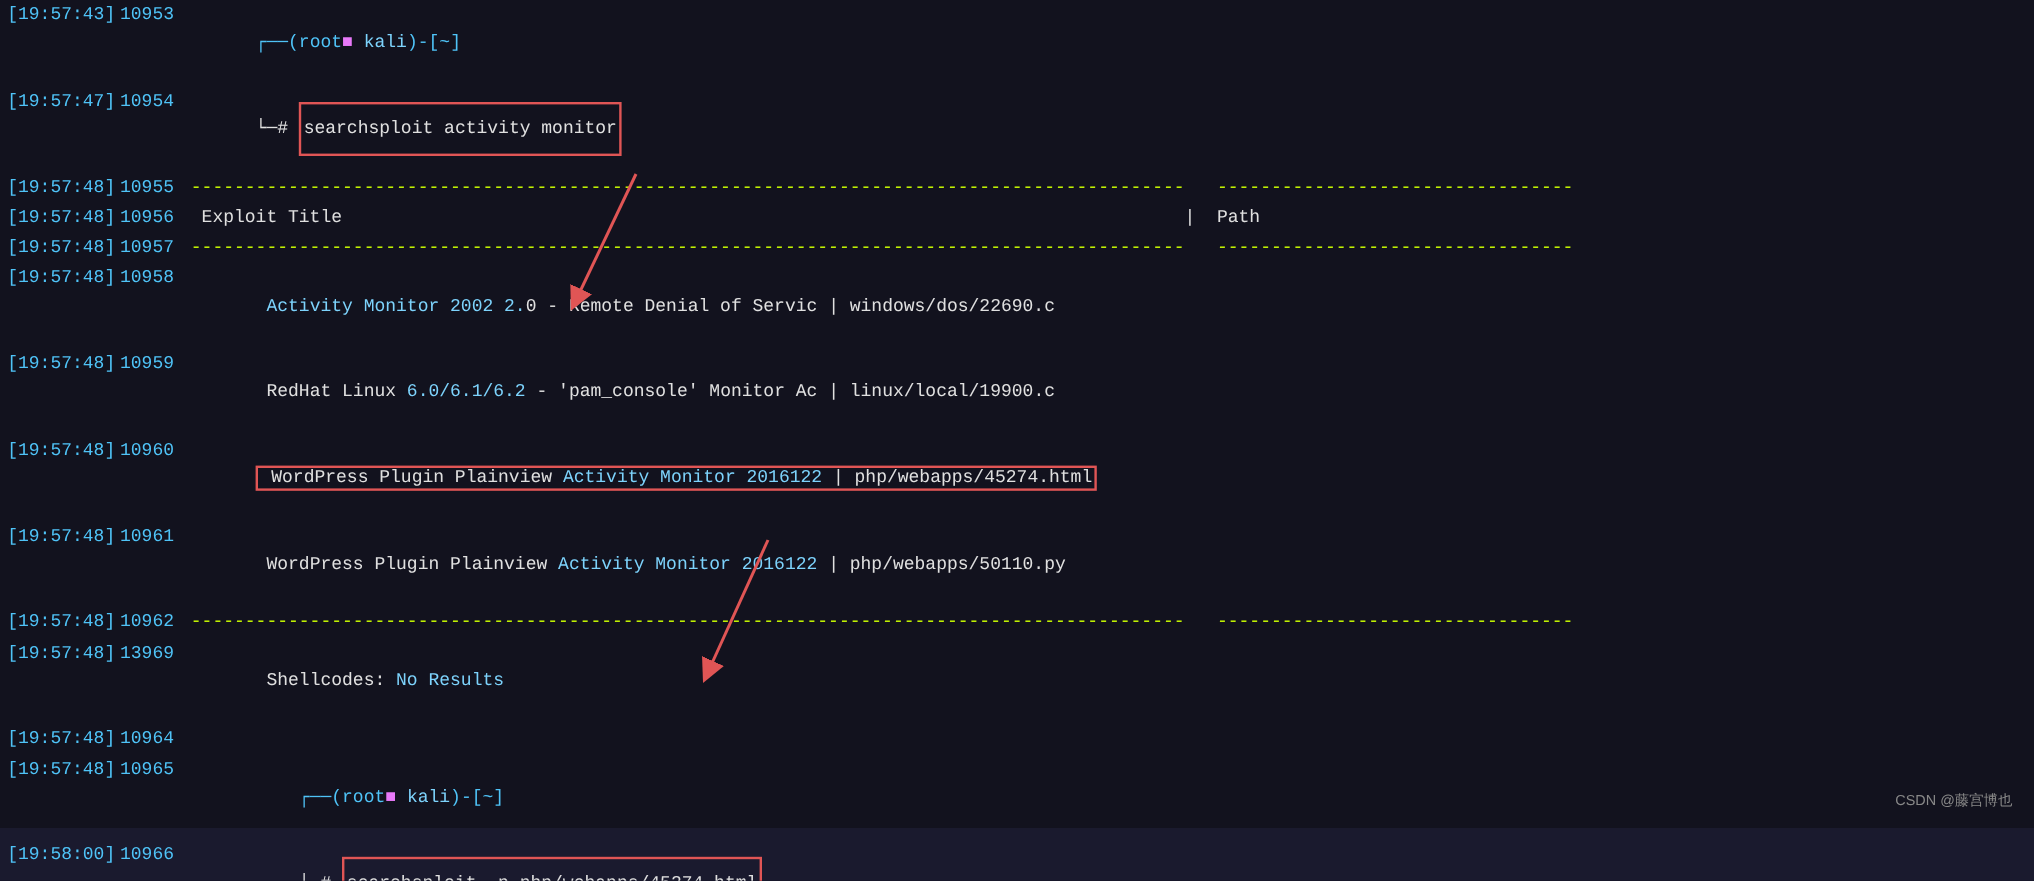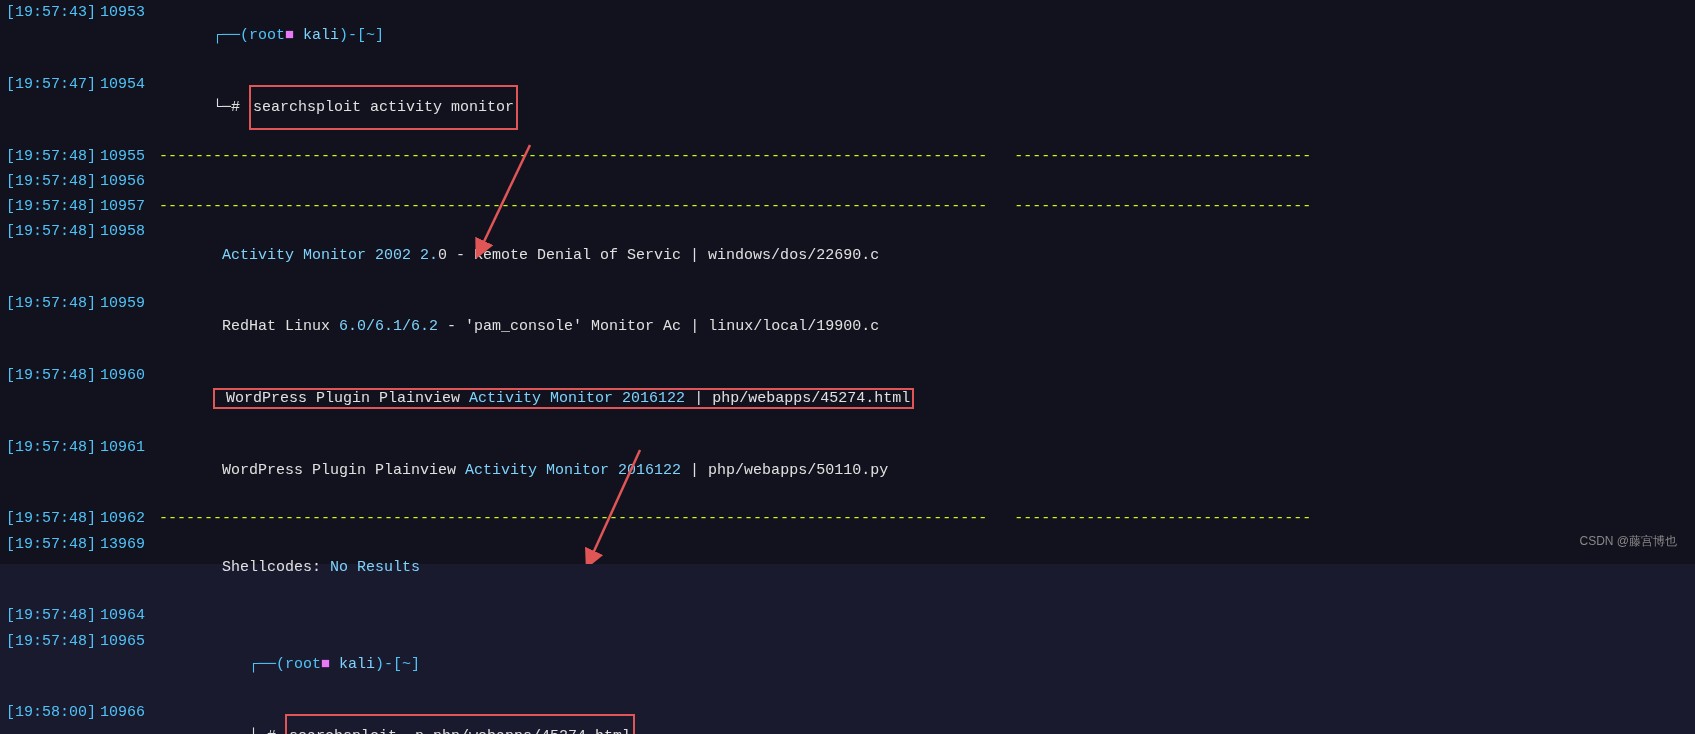--- a/index.html
+++ b/index.html
@@ -9,21 +9,21 @@
       font-size: 15px;
       color: #d0d0d0;
       width: 1695px;
       min-height: 734px;
       overflow: hidden;
       position: relative;
     }
     .terminal {
       background-color: #12121e;
       width: 100%;
-      height: 564px;
+      height: 690px;
       padding: 0;
       display: flex;
       flex-direction: column;
       position: relative;
     }
     .line {
       display: flex;
       align-items: baseline;
       padding: 1px 0;
       line-height: 1.55;
@@ -100,20 +100,21 @@
 
   <div class="line">
     <span class="line-time cyan">[19:57:48]</span>
     <span class="line-num cyan">10955</span>
     <span class="line-content separator-line">--------------------------------------------------------------------------------------------   ---------------------------------</span>
   </div>
 
   <div class="line">
     <span class="line-time cyan">[19:57:48]</span>
     <span class="line-num cyan">10956</span>
+    <span class="line-content white"> Exploit Title                                                                              |  Path</span>
   </div>
 
   <div class="line">
     <span class="line-time cyan">[19:57:48]</span>
     <span class="line-num cyan">10957</span>
     <span class="line-content separator-line">--------------------------------------------------------------------------------------------   ---------------------------------</span>
   </div>
 
   <div class="line">
     <span class="line-time cyan">[19:57:48]</span>

